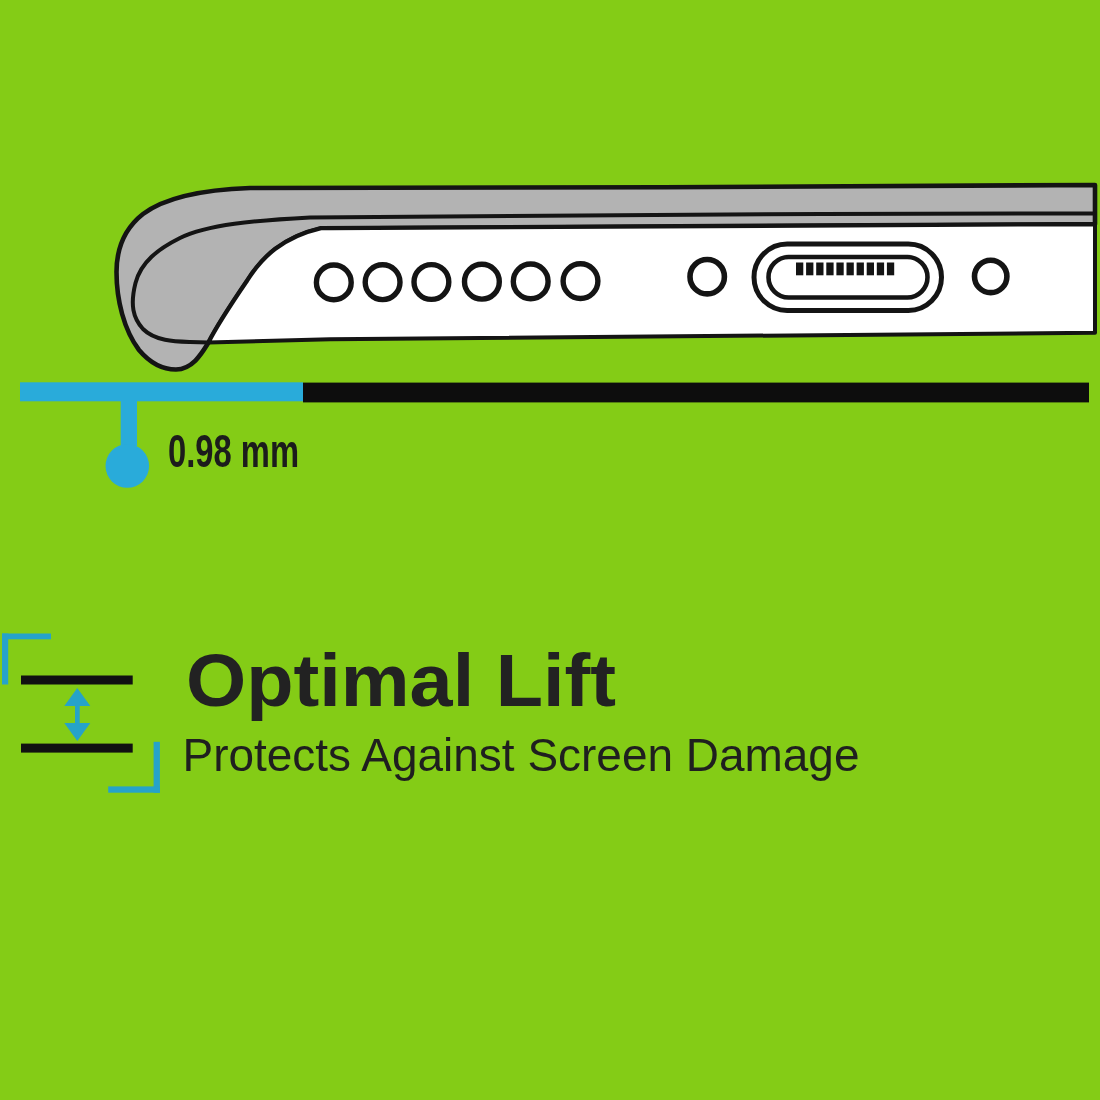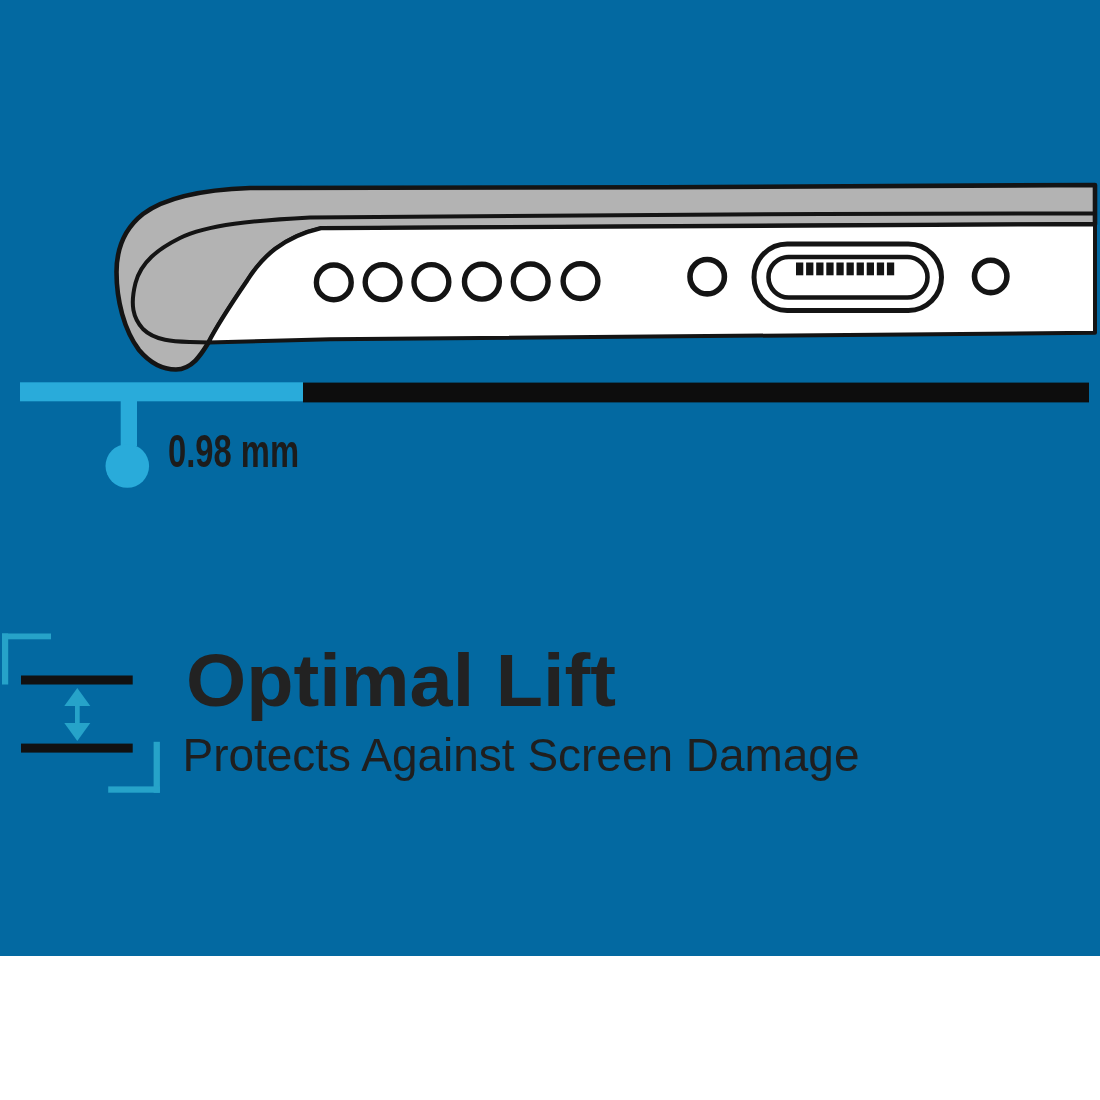--- a/index.html
+++ b/index.html
@@ -1,16 +1,16 @@
 <!DOCTYPE html>
 <html><head>
 <meta charset="utf-8">
 <style>
   html,body{margin:0;padding:0;background:#ffffff;}
-  #page{position:relative;width:1100px;height:956px;background:#0369a1;overflow:hidden;
+  #page{position:relative;width:1100px;height:1100px;background:#84cc16;overflow:hidden;
         font-family:"Liberation Sans", sans-serif;}
 </style>
 </head>
 <body>
 <div id="page">
 <svg width="1100" height="1100" viewBox="0 0 1100 1100" xmlns="http://www.w3.org/2000/svg">
 
   <path d="M 1095 185 C 850 186.8 500 188 250 188
            C 200 189.8 165 197.5 143 214
            C 124 229 116.5 250 116.5 272

